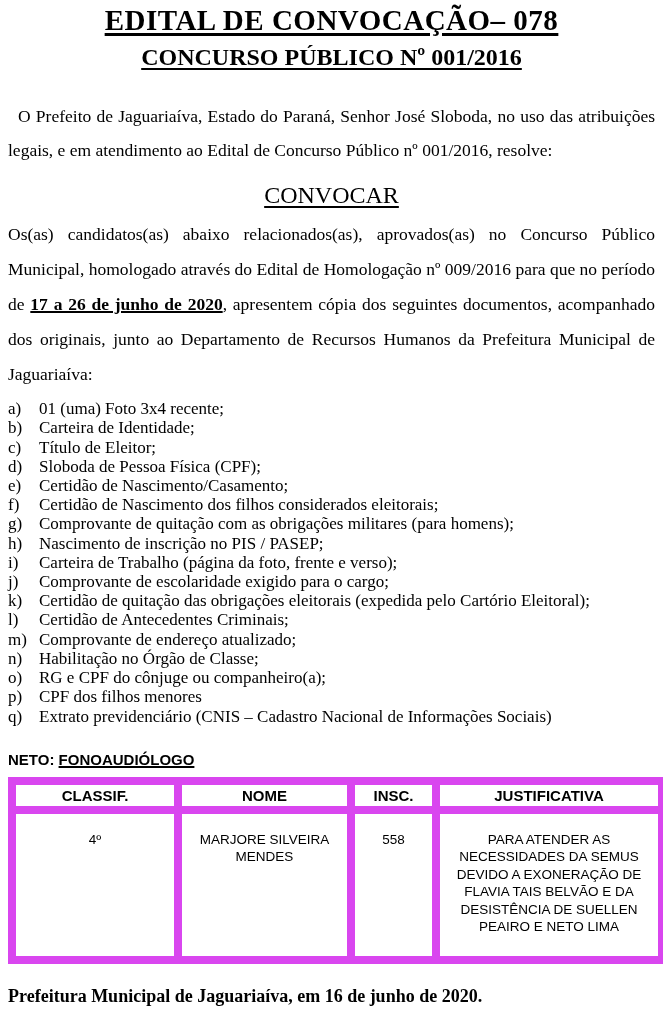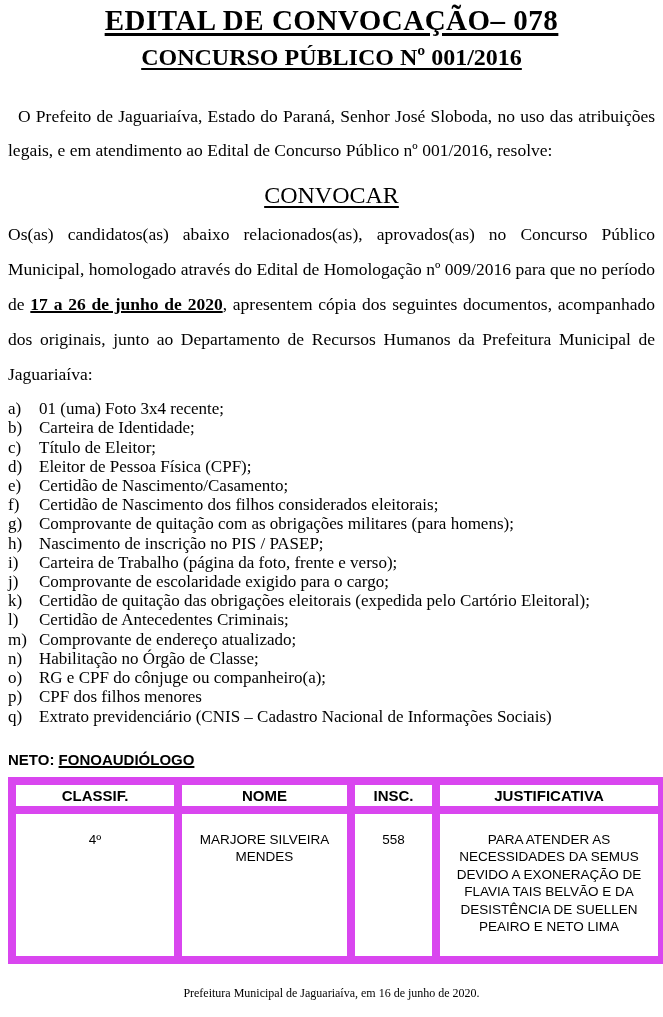--- a/index.html
+++ b/index.html
@@ -112,22 +112,23 @@
     height: 124px;
     line-height: 1.3;
   }
   .col-classif { width: 166px; }
   .col-nome    { width: 173px; }
   .col-insc    { width: 85px; }
   .col-just    { width: 226px; }
   td.just-cell { padding-left: 14px; padding-right: 14px; }
   .dateline {
     margin-top: 22px;
-    font-size: 12px;
-    text-align: center;
+    font-size: 18px;
+    text-align: left;
+    font-weight: bold;
   }
   .sig-name {
     margin-top: 25px;
     font-size: 17.5px;
     font-weight: bold;
     text-align: center;
   }
 </style>
 </head>
 <body>
@@ -151,21 +152,21 @@
     <li class="doc-item">
         <span class="doc-letter">b)</span>
         <span class="doc-text">Carteira de Identidade;</span>
       </li>
     <li class="doc-item">
         <span class="doc-letter">c)</span>
         <span class="doc-text">Título de Eleitor;</span>
       </li>
     <li class="doc-item">
         <span class="doc-letter">d)</span>
-        <span class="doc-text">Eleitor de Pessoa Física (CPF);</span>
+        <span class="doc-text">Sloboda de Pessoa Física (CPF);</span>
       </li>
     <li class="doc-item">
         <span class="doc-letter">e)</span>
         <span class="doc-text">Certidão de Nascimento/Casamento;</span>
       </li>
     <li class="doc-item">
         <span class="doc-letter">f)</span>
         <span class="doc-text">Certidão de Nascimento dos filhos considerados eleitorais;</span>
       </li>
     <li class="doc-item">

